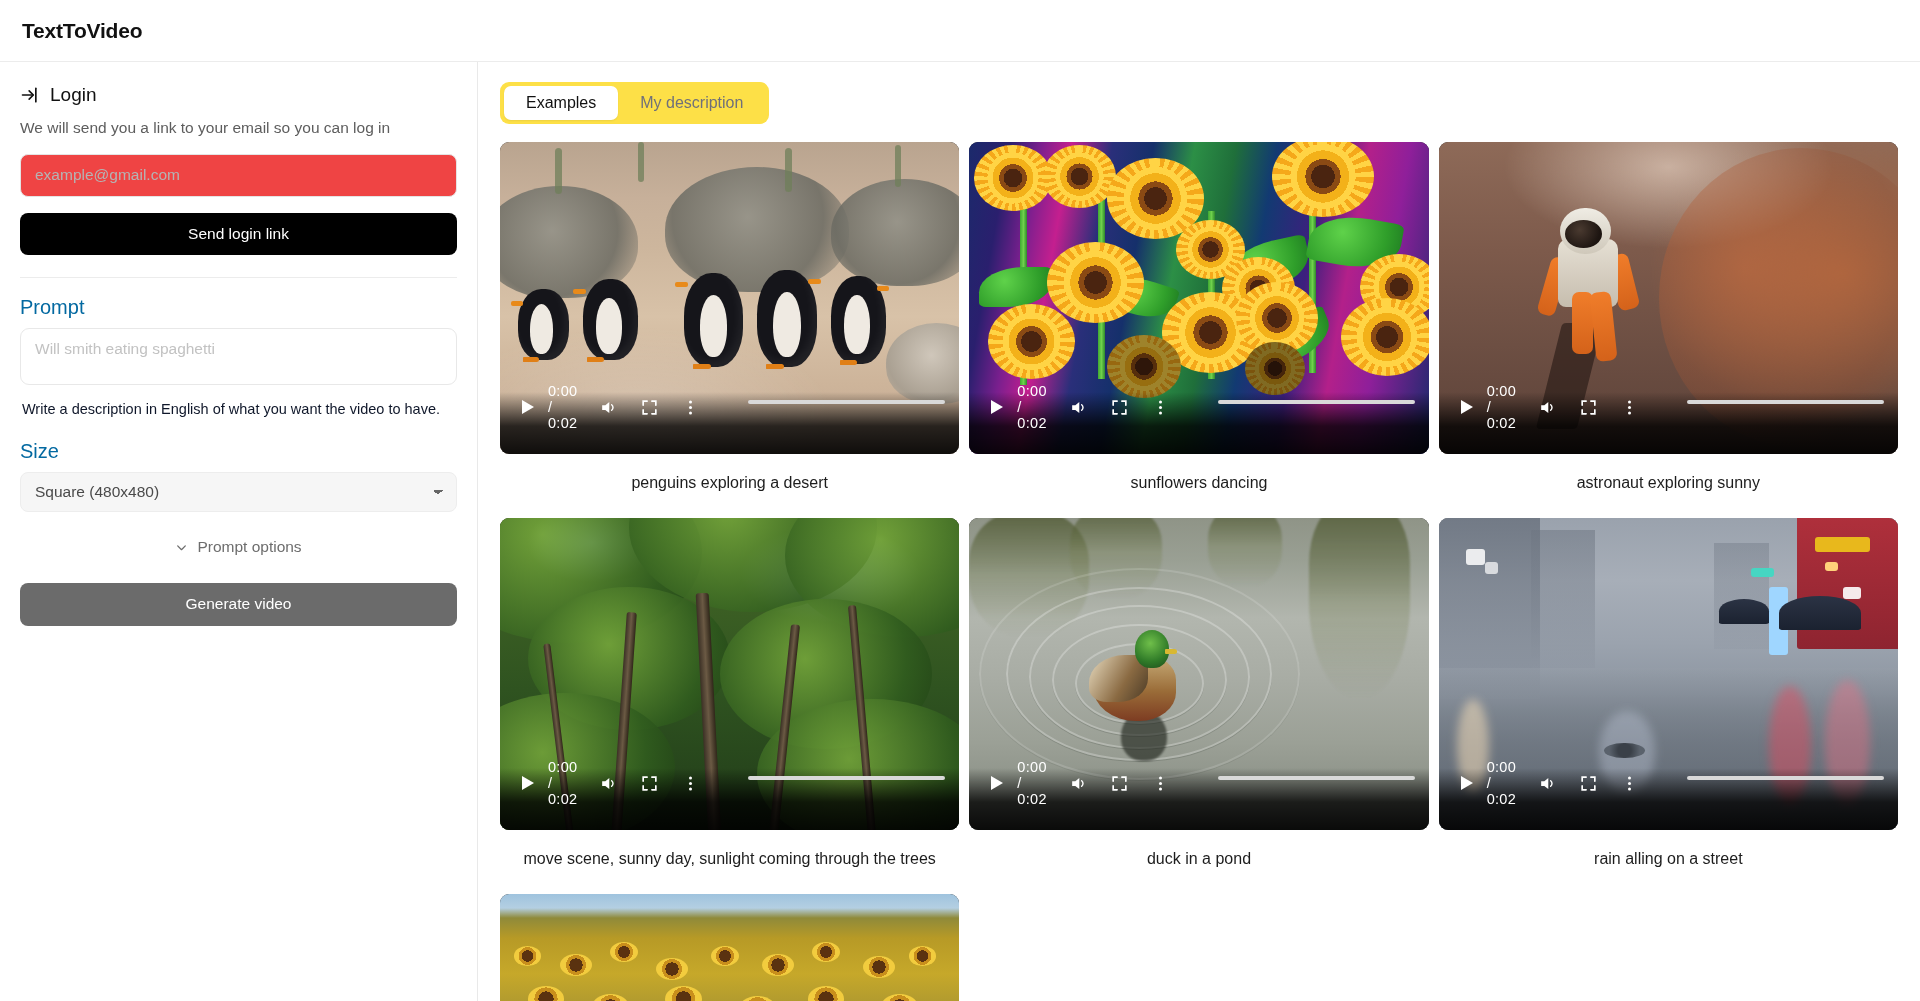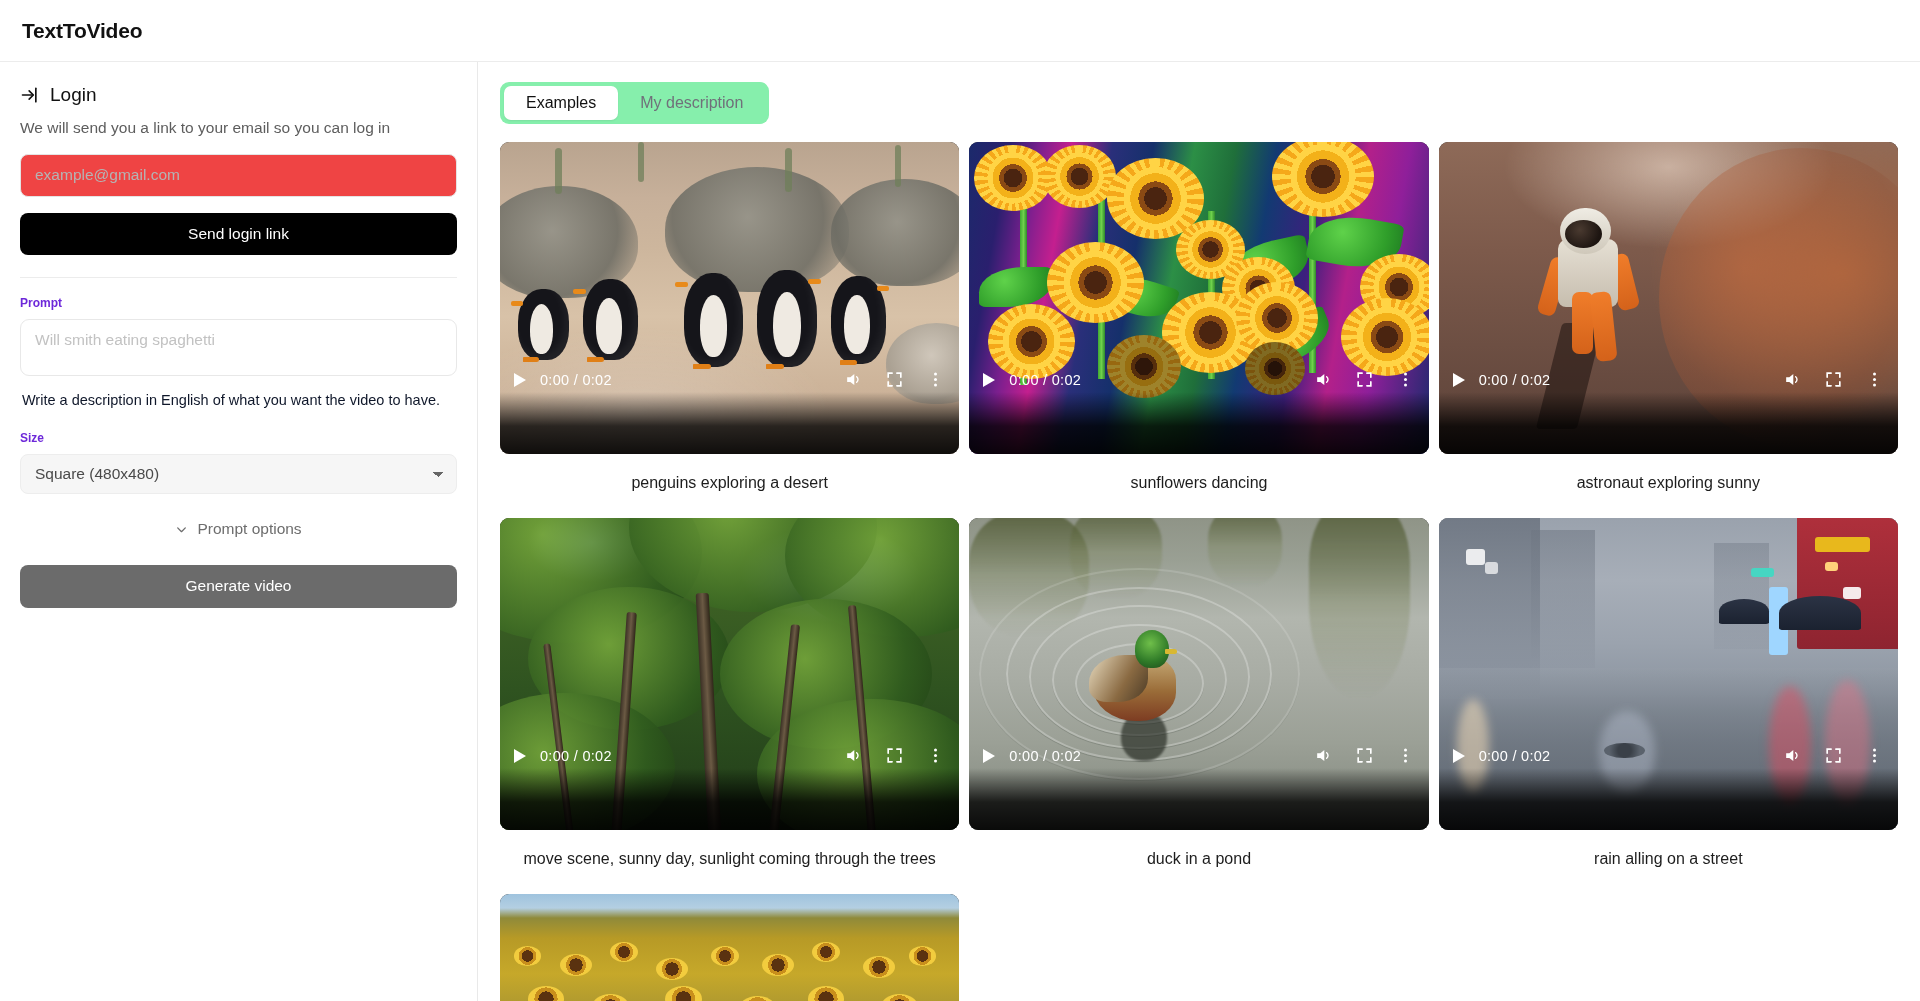--- a/index.html
+++ b/index.html
@@ -51,21 +51,21 @@
     margin-top: 16px;
     width: 100%; height: 42px;
     background: #000; color: #fff;
     border: none; border-radius: 8px;
     font-size: 15.5px; font-family: inherit;
     cursor: pointer;
   }
 
   .divider { height: 1px; background: #ececec; margin: 22px 0 18px 0; }
 
-  .field-label { font-size: 12px; color: #6d28d9; margin-bottom: 9px; display: block; font-weight: bold; }
+  .field-label { font-size: 20px; color: #0369a1; margin-bottom: 9px; display: block; }
 
   .prompt-box {
     width: 100%; height: 57px;
     border: 1px solid #e8e8e8; border-radius: 9px;
     padding: 11px 14px;
     font-size: 15.5px; font-family: inherit;
     color: #111; resize: none; outline: none;
     background: #fff;
   }
   .prompt-box::placeholder { color: #c2c2c2; }
@@ -116,21 +116,21 @@
 
   
   .main {
     flex: 1;
     padding: 20px 22px 0 22px;
     overflow: hidden;
   }
 
   .tabs {
     display: inline-flex;
-    background: #86efac;
+    background: #fde047;
     border-radius: 9px;
     padding: 4px;
     margin-bottom: 18px;
     align-items: center;
   }
   .tab {
     padding: 8px 22px;
     font-size: 16px;
     border-radius: 7px;
     color: #70707a;
@@ -160,22 +160,22 @@
     font-size: 16px; color: #1d1d1d;
     margin: 20px 0 26px 0;
     text-align: center;
   }
 
   
   .vcontrols {
     position: absolute; left: 0; right: 0; bottom: 0;
     height: 62px;
     background: linear-gradient(to top, rgba(0,0,0,.92) 0%, rgba(0,0,0,.80) 45%, rgba(0,0,0,0) 100%);
-    display: flex; flex-direction: column; justify-content: flex-end;
-    padding: 0 14px 9px 14px;
+    display: flex; justify-content: flex-end;
+    padding: 0 14px 9px 22px;
     gap: 48px;
   }
   .vrow { display: flex; align-items: center; height: 30px; }
   .play-btn {
     width: 0; height: 0;
     border-left: 12px solid #fff;
     border-top: 7.5px solid transparent;
     border-bottom: 7.5px solid transparent;
     margin-right: 14px;
     cursor: pointer;

